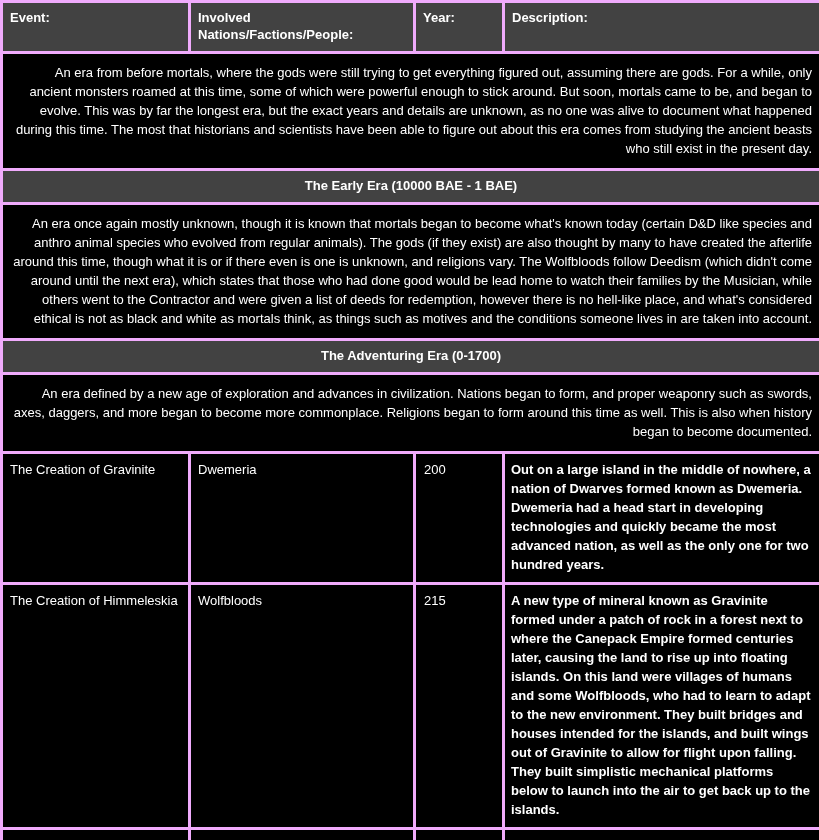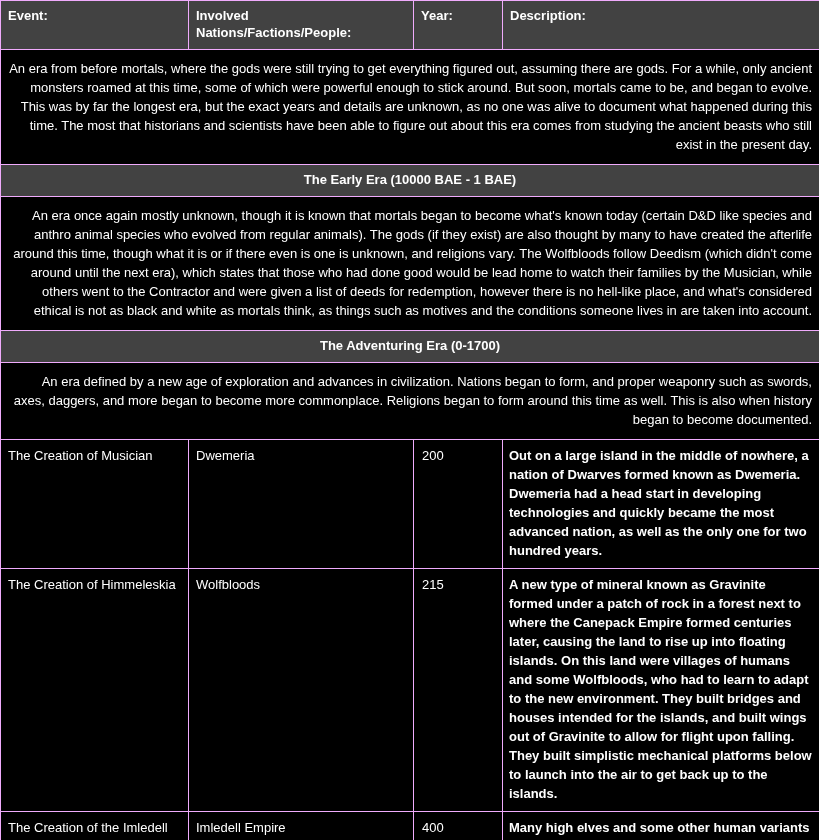--- a/index.html
+++ b/index.html
@@ -17,21 +17,21 @@
 
   table.history-table {
     width: 819px;
     border-collapse: collapse;
     table-layout: fixed;
     background: #000000;
   }
 
   table.history-table td,
   table.history-table th {
-    border: 1px solid #f0abfc;
+    border: 3px solid #f0abfc;
     vertical-align: top;
     padding: 0;
     margin-left: 24px;
   }
 
   
   col.col-event { width: 188px; }
   col.col-involved { width: 225px; }
   col.col-year { width: 89px; }
   col.col-desc { width: 317px; }
@@ -122,21 +122,21 @@
     </tr>
 
     <tr class="era-row">
       <td colspan="4">The Adventuring Era (0-1700)</td>
     </tr>
     <tr class="era-desc-row">
       <td colspan="4">An era defined by a new age of exploration and advances in civilization. Nations began to form, and proper weaponry such as swords, axes, daggers, and more began to become more commonplace. Religions began to form around this time as well. This is also when history began to become documented.</td>
     </tr>
 
     <tr class="data-row">
-      <td class="cell-event">The Creation of Musician</td>
+      <td class="cell-event">The Creation of Gravinite</td>
       <td class="cell-involved">Dwemeria</td>
       <td class="cell-year">200</td>
       <td class="cell-desc">Out on a large island in the middle of nowhere, a nation of Dwarves formed known as Dwemeria. Dwemeria had a head start in developing technologies and quickly became the most advanced nation, as well as the only one for two hundred years.</td>
     </tr>
 
     <tr class="data-row">
       <td class="cell-event">The Creation of Himmeleskia</td>
       <td class="cell-involved">Wolfbloods</td>
       <td class="cell-year">215</td>
       <td class="cell-desc">A new type of mineral known as Gravinite formed under a patch of rock in a forest next to where the Canepack Empire formed centuries later, causing the land to rise up into floating islands. On this land were villages of humans and some Wolfbloods, who had to learn to adapt to the new environment. They built bridges and houses intended for the islands, and built wings out of Gravinite to allow for flight upon falling. They built simplistic mechanical platforms below to launch into the air to get back up to the islands.</td>

